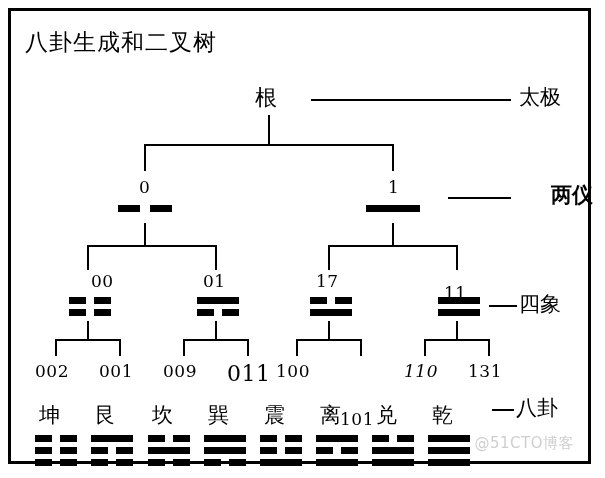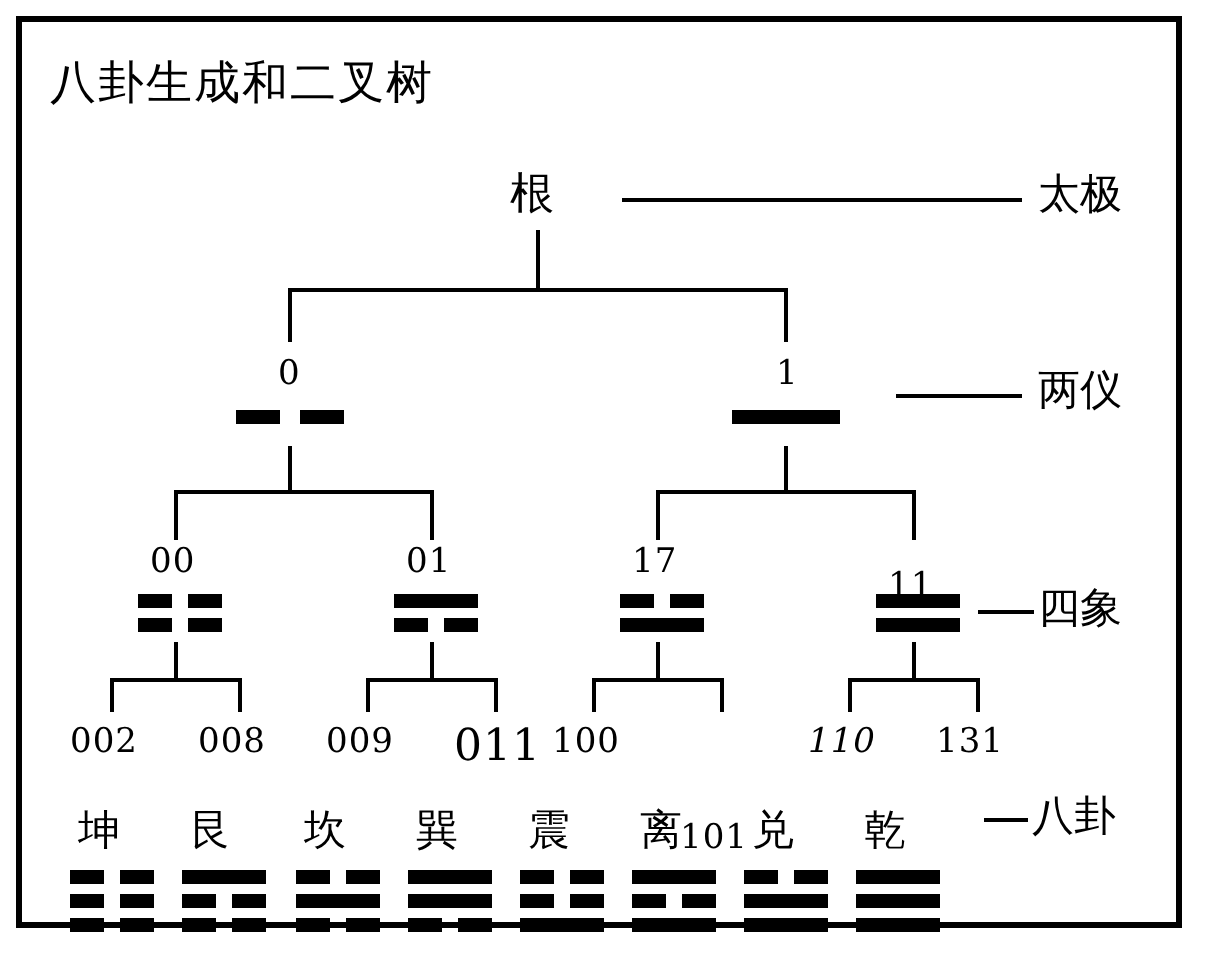--- a/index.html
+++ b/index.html
@@ -54,21 +54,21 @@
     <div class="vline" style="left:133px;top:212px;height:22px;"></div>
     <div class="hline" style="left:76px;top:234px;width:130px;"></div>
     <div class="vline" style="left:76px;top:234px;height:25px;"></div>
     <div class="vline" style="left:204px;top:234px;height:25px;"></div>
 
     <div class="vline" style="left:381px;top:212px;height:22px;"></div>
     <div class="hline" style="left:317px;top:234px;width:130px;"></div>
     <div class="vline" style="left:317px;top:234px;height:25px;"></div>
     <div class="vline" style="left:445px;top:234px;height:25px;"></div>
 
-    <div class="txt num" style="left:64px;top:262px;">00</div>
+    <div class="txt num" style="left:80px;top:262px;">00</div>
     <div class="yao" id="y2-0" style="left: 58px; top: 286px; width: 42px; height: 19px;">
         <div class="bar" style="left: 0px; top: 0px; width: 17px; height: 7px;"></div>
         <div class="bar" style="left: 25px; top: 0px; width: 17px; height: 7px;"></div>
         <div class="bar" style="left: 0px; top: 12px; width: 17px; height: 7px;"></div>
         <div class="bar" style="left: 25px; top: 12px; width: 17px; height: 7px;"></div>
       </div>
 
     <div class="txt num" style="left:192px;top:262px;">01</div>
     <div class="yao" id="y2-1" style="left: 186px; top: 286px; width: 42px; height: 19px;">
         <div class="bar" style="left: 0px; top: 0px; width: 42px; height: 7px;"></div>
@@ -106,21 +106,21 @@
     <div class="vline" style="left:285px;top:328px;height:17px;"></div>
     <div class="vline" style="left:349px;top:328px;height:17px;"></div>
 
     <div class="vline" style="left:445px;top:310px;height:18px;"></div>
     <div class="hline" style="left:413px;top:328px;width:66px;"></div>
     <div class="vline" style="left:413px;top:328px;height:17px;"></div>
     <div class="vline" style="left:477px;top:328px;height:17px;"></div>
 
     <div id="level3-codes">
         <div class="txt num" style="left: 24px; top: 352px; font-size: 17px;">002</div>
-        <div class="txt num" style="left: 88px; top: 352px; font-size: 17px;">008</div>
+        <div class="txt num" style="left: 88px; top: 352px; font-size: 17px;">001</div>
         <div class="txt num" style="left: 152px; top: 352px; font-size: 17px;">009</div>
         <div class="txt num" style="left: 216px; top: 352px; font-size: 22px;">011</div>
         <div class="txt num" style="left: 265px; top: 352px; font-size: 17px;">100</div>
         <div class="txt num" style="left: 329px; top: 352px; font-size: 17px; margin-top: 48px;">101</div>
         <div class="txt num" style="left: 393px; top: 352px; font-size: 17px; font-style: italic;">110</div>
         <div class="txt num" style="left: 457px; top: 352px; font-size: 17px;">131</div>
       </div>
 
     <div id="trigram-row">
         <div class="tri-label" style="left: 28px; top: 390px;">坤</div>
@@ -181,18 +181,19 @@
         <div class="yao" style="left: 417px; top: 424px; width: 42px; height: 31px;">
           <div class="bar" style="left: 0px; top: 0px; width: 42px; height: 7px;"></div>
           <div class="bar" style="left: 0px; top: 12px; width: 42px; height: 7px;"></div>
           <div class="bar" style="left: 0px; top: 24px; width: 42px; height: 7px;"></div>
         </div>
       </div>
 
     <div class="hline" style="left:481px;top:398px;width:22px;"></div>
 
     <div class="txt rlabel" style="left:508px;top:76px;">太极</div>
-    <div class="txt rlabel" style="left:508px;top:174px;">两仪</div>
+    <div class="txt rlabel" style="left:540px;top:174px;font-weight:bold;">两仪</div>
     <div class="txt rlabel" style="left:508px;top:283px;">四象</div>
     <div class="txt rlabel" style="left:505px;top:387px;">八卦</div>
 
+    <div id="watermark">@51CTO博客</div>
   </div>
 </div>
 
 </body></html>

